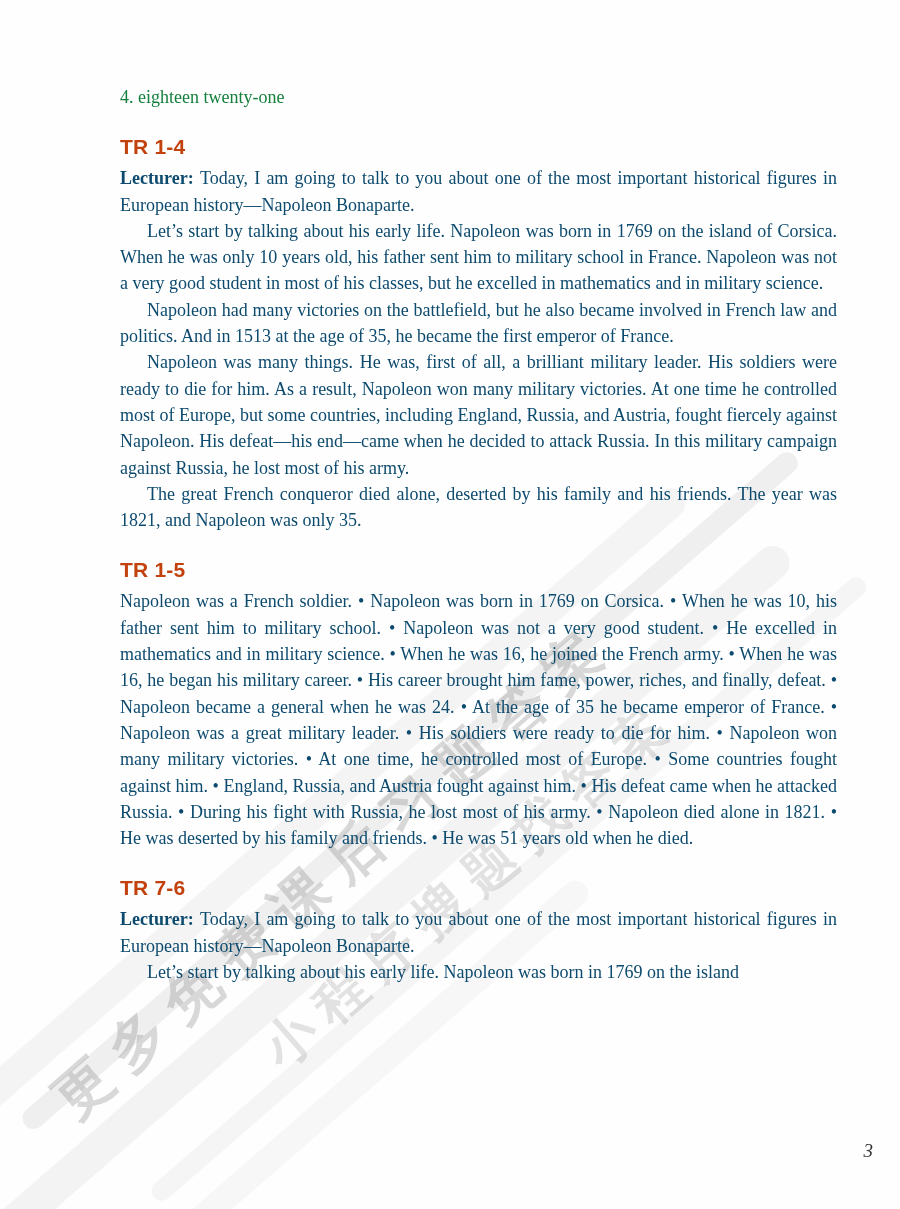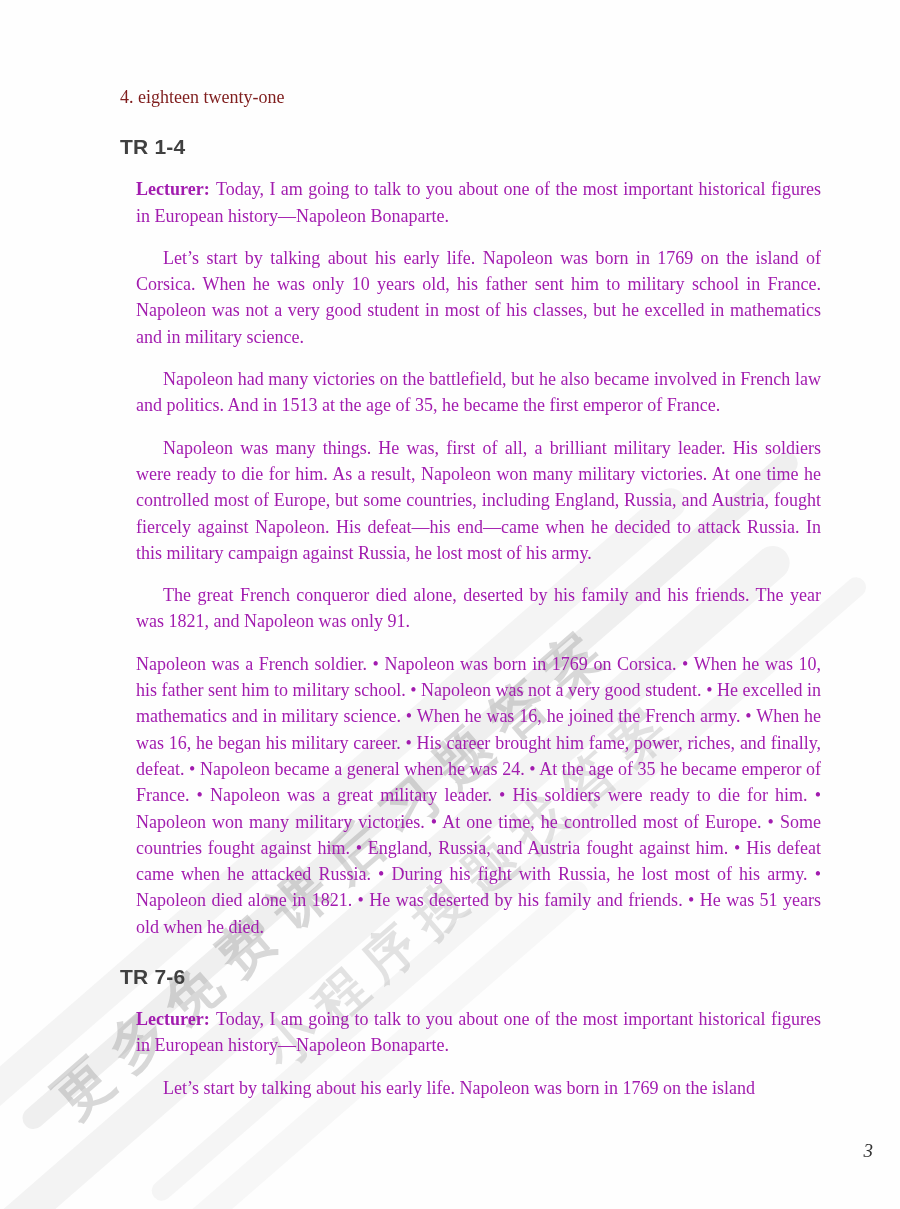--- a/index.html
+++ b/index.html
@@ -50,36 +50,36 @@
   
   .content {
     position: relative;
     z-index: 1;
     padding: 84px 63px 0 120px;
     color: #2d2d2d;
   }
   .answer-item {
     margin: 0 0 0 0;
     font: 18px/26.3px "Liberation Serif", serif;
-    color: #7f1d1d;
+    color: #15803d;
   }
   h2.tr-heading {
     margin: 24px 0 5px 0;
     font-family: "Liberation Sans", sans-serif;
     font-weight: bold;
     font-size: 21px;
     line-height: 26px;
-    color: #404040;
+    color: #c2410c;
     letter-spacing: 0.2px;
   }
   p.para {
-    margin: 16px;
+    margin: 0;
     font: 18px/26.3px "Liberation Serif", serif;
     text-align: justify;
-    color: #a21caf;
+    color: #0c4a6e;
   }
   p.para.indent { text-indent: 27px; }
   .lead {
     font-weight: bold;
     margin-right: 0.35em;
   }
   .page-number {
     position: absolute;
     right: 27px;
     top: 1140px;
@@ -110,24 +110,25 @@
   <div class="content">
 
     <p class="answer-item">4. eighteen twenty-one</p>
 
     <section>
       <h2 class="tr-heading">TR 1-4</h2>
       <p class="para"><span class="lead">Lecturer:</span><span>Today, I am going to talk to you about one of the most important historical figures in European history—Napoleon Bonaparte.</span></p>
       <p class="para indent">Let’s start by talking about his early life. Napoleon was born in 1769 on the island of Corsica. When he was only 10 years old, his father sent him to military school in France. Napoleon was not a very good student in most of his classes, but he excelled in mathematics and in military science.</p>
       <p class="para indent">Napoleon had many victories on the battlefield, but he also became involved in French law and politics. And in 1513 at the age of 35, he became the first emperor of France.</p>
       <p class="para indent">Napoleon was many things. He was, first of all, a brilliant military leader. His soldiers were ready to die for him. As a result, Napoleon won many military victories. At one time he controlled most of Europe, but some countries, including England, Russia, and Austria, fought fiercely against Napoleon. His defeat—his end—came when he decided to attack Russia. In this military campaign against Russia, he lost most of his army.</p>
-      <p class="para indent">The great French conqueror died alone, deserted by his family and his friends. The year was 1821, and Napoleon was only 91.</p>
+      <p class="para indent">The great French conqueror died alone, deserted by his family and his friends. The year was 1821, and Napoleon was only 35.</p>
     </section>
 
     <section>
+      <h2 class="tr-heading">TR 1-5</h2>
       <p class="para">Napoleon was a French soldier. • Napoleon was born in 1769 on Corsica. • When he was 10, his father sent him to military school. • Napoleon was not a very good student. • He excelled in mathematics and in military science. • When he was 16, he joined the French army. • When he was 16, he began his military career. • His career brought him fame, power, riches, and finally, defeat. • Napoleon became a general when he was 24. • At the age of 35 he became emperor of France. • Napoleon was a great military leader. • His soldiers were ready to die for him. • Napoleon won many military victories. • At one time, he controlled most of Europe. • Some countries fought against him. • England, Russia, and Austria fought against him. • His defeat came when he attacked Russia. • During his fight with Russia, he lost most of his army. • Napoleon died alone in 1821. • He was deserted by his family and friends. • He was 51 years old when he died.</p>
     </section>
 
     <section>
       <h2 class="tr-heading">TR 7-6</h2>
       <p class="para"><span class="lead">Lecturer:</span><span>Today, I am going to talk to you about one of the most important historical figures in European history—Napoleon Bonaparte.</span></p>
       <p class="para indent">Let’s start by talking about his early life. Napoleon was born in 1769 on the island</p>
     </section>
 
   </div>

